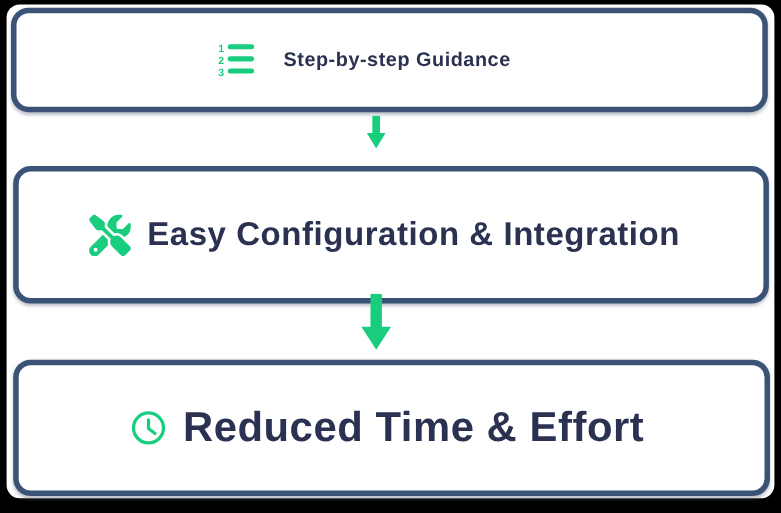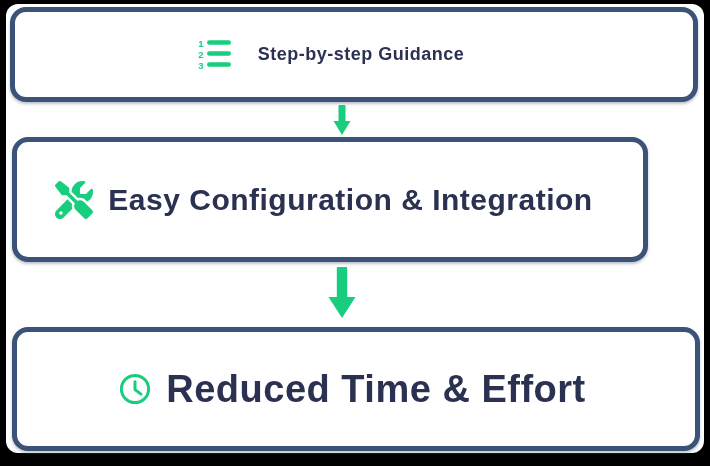--- a/index.html
+++ b/index.html
@@ -28,21 +28,21 @@
   .step {
     position: absolute;
     background: var(--surface);
     border: 5px solid var(--border-navy);
     border-radius: 16px;
     display: flex; align-items: center; justify-content: center;
     box-shadow: 0 2px 3px rgba(110,120,140,0.45);
   }
   .row { display: flex; align-items: center; }
   #box1 { left: 10px; top: 7px;   width: 688px; height: 95px; }
-  #box2 { left: 12px; top: 137px; width: 636px; height: 125px; }
+  #box2 { left: 12px; top: 151px; width: 687px; height: 125px; }
   #box3 { left: 12px; top: 327px; width: 688px; height: 124px; }
   #box1 .row { gap: 26px; transform: translateX(-24px); }
   #box2 .row { gap: 15px; transform: translateX(-6px); }
   #box3 .row { gap: 14px; transform: translateX(-4px); align-items: center; }
   .label {
     font-weight: bold;
     color: var(--text-navy);
     letter-spacing: 0.5px;
     white-space: nowrap;
   }

